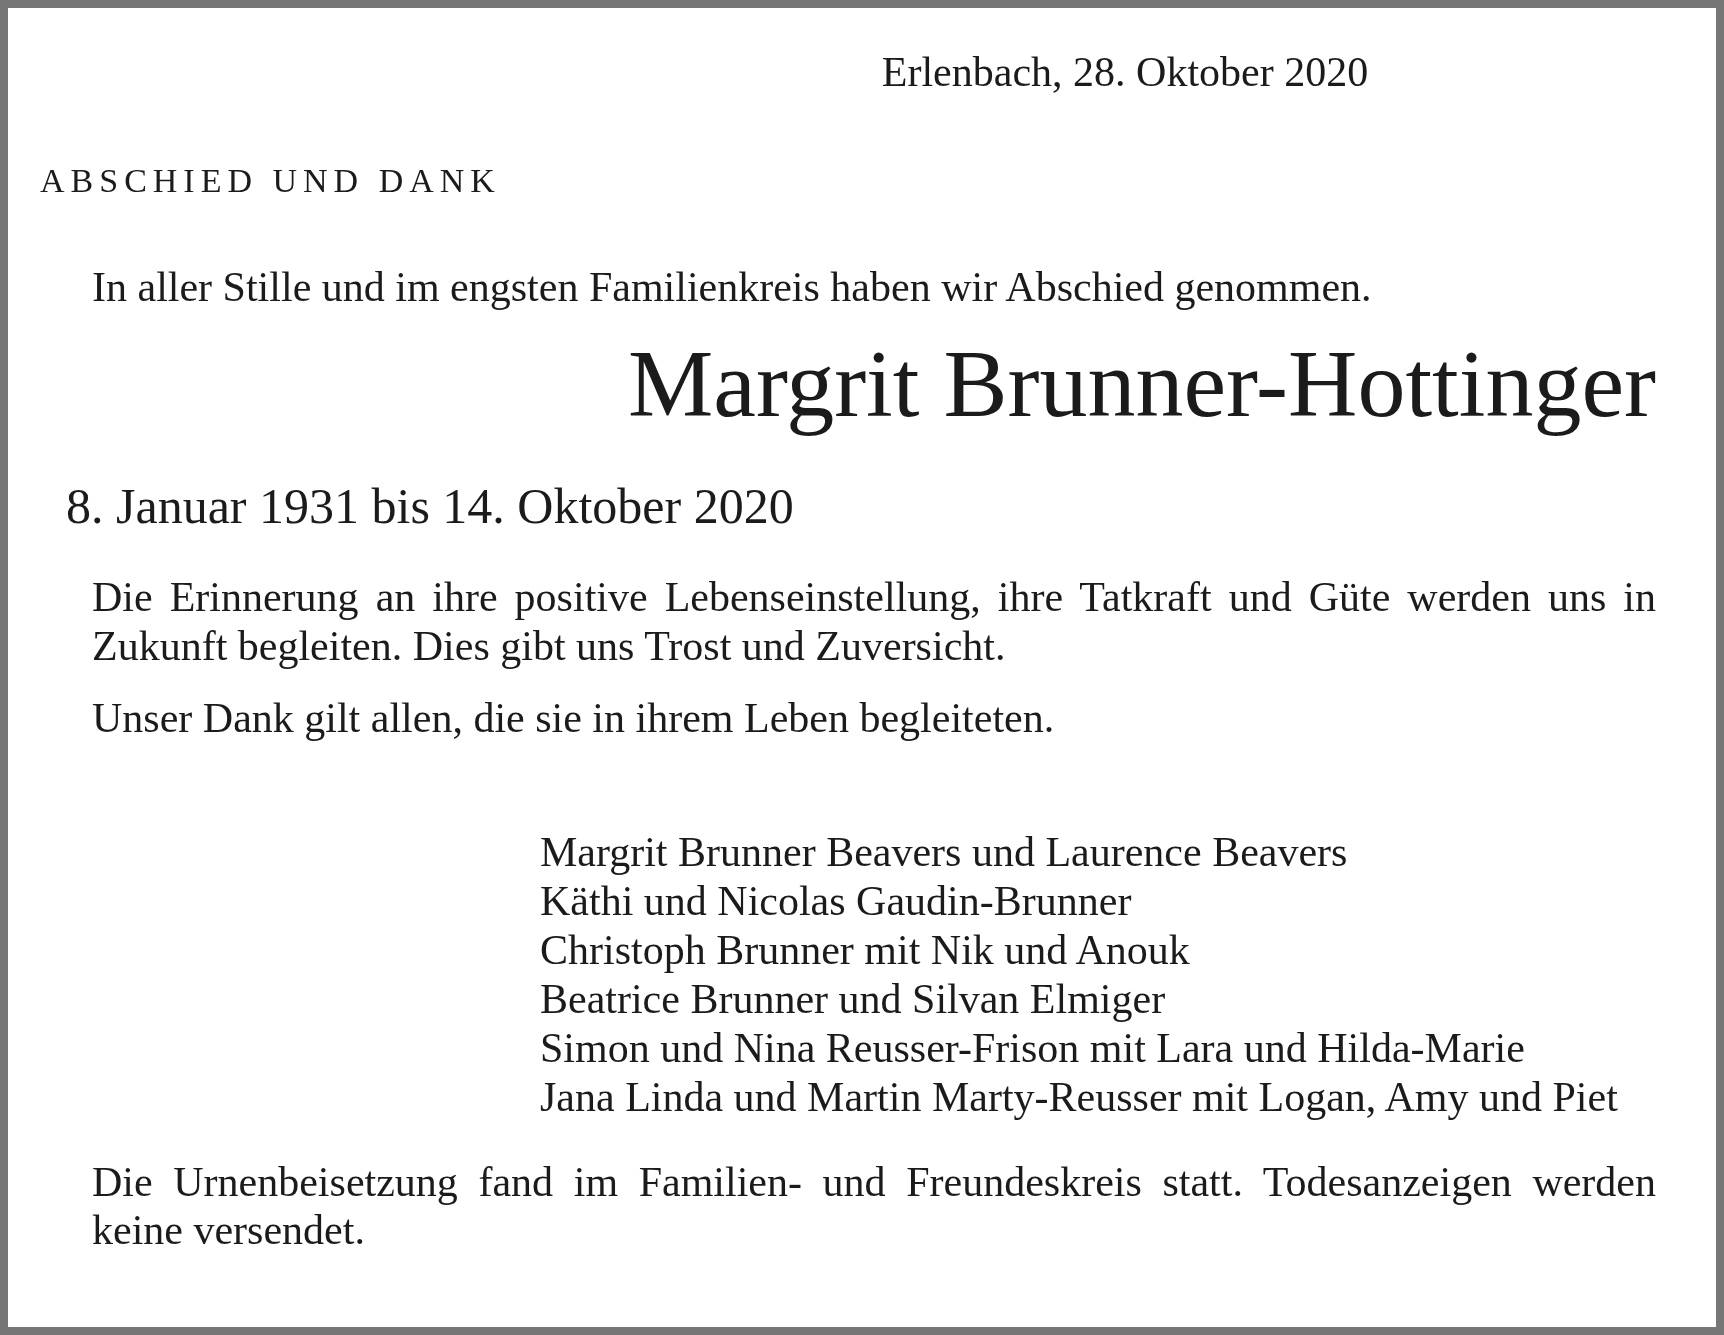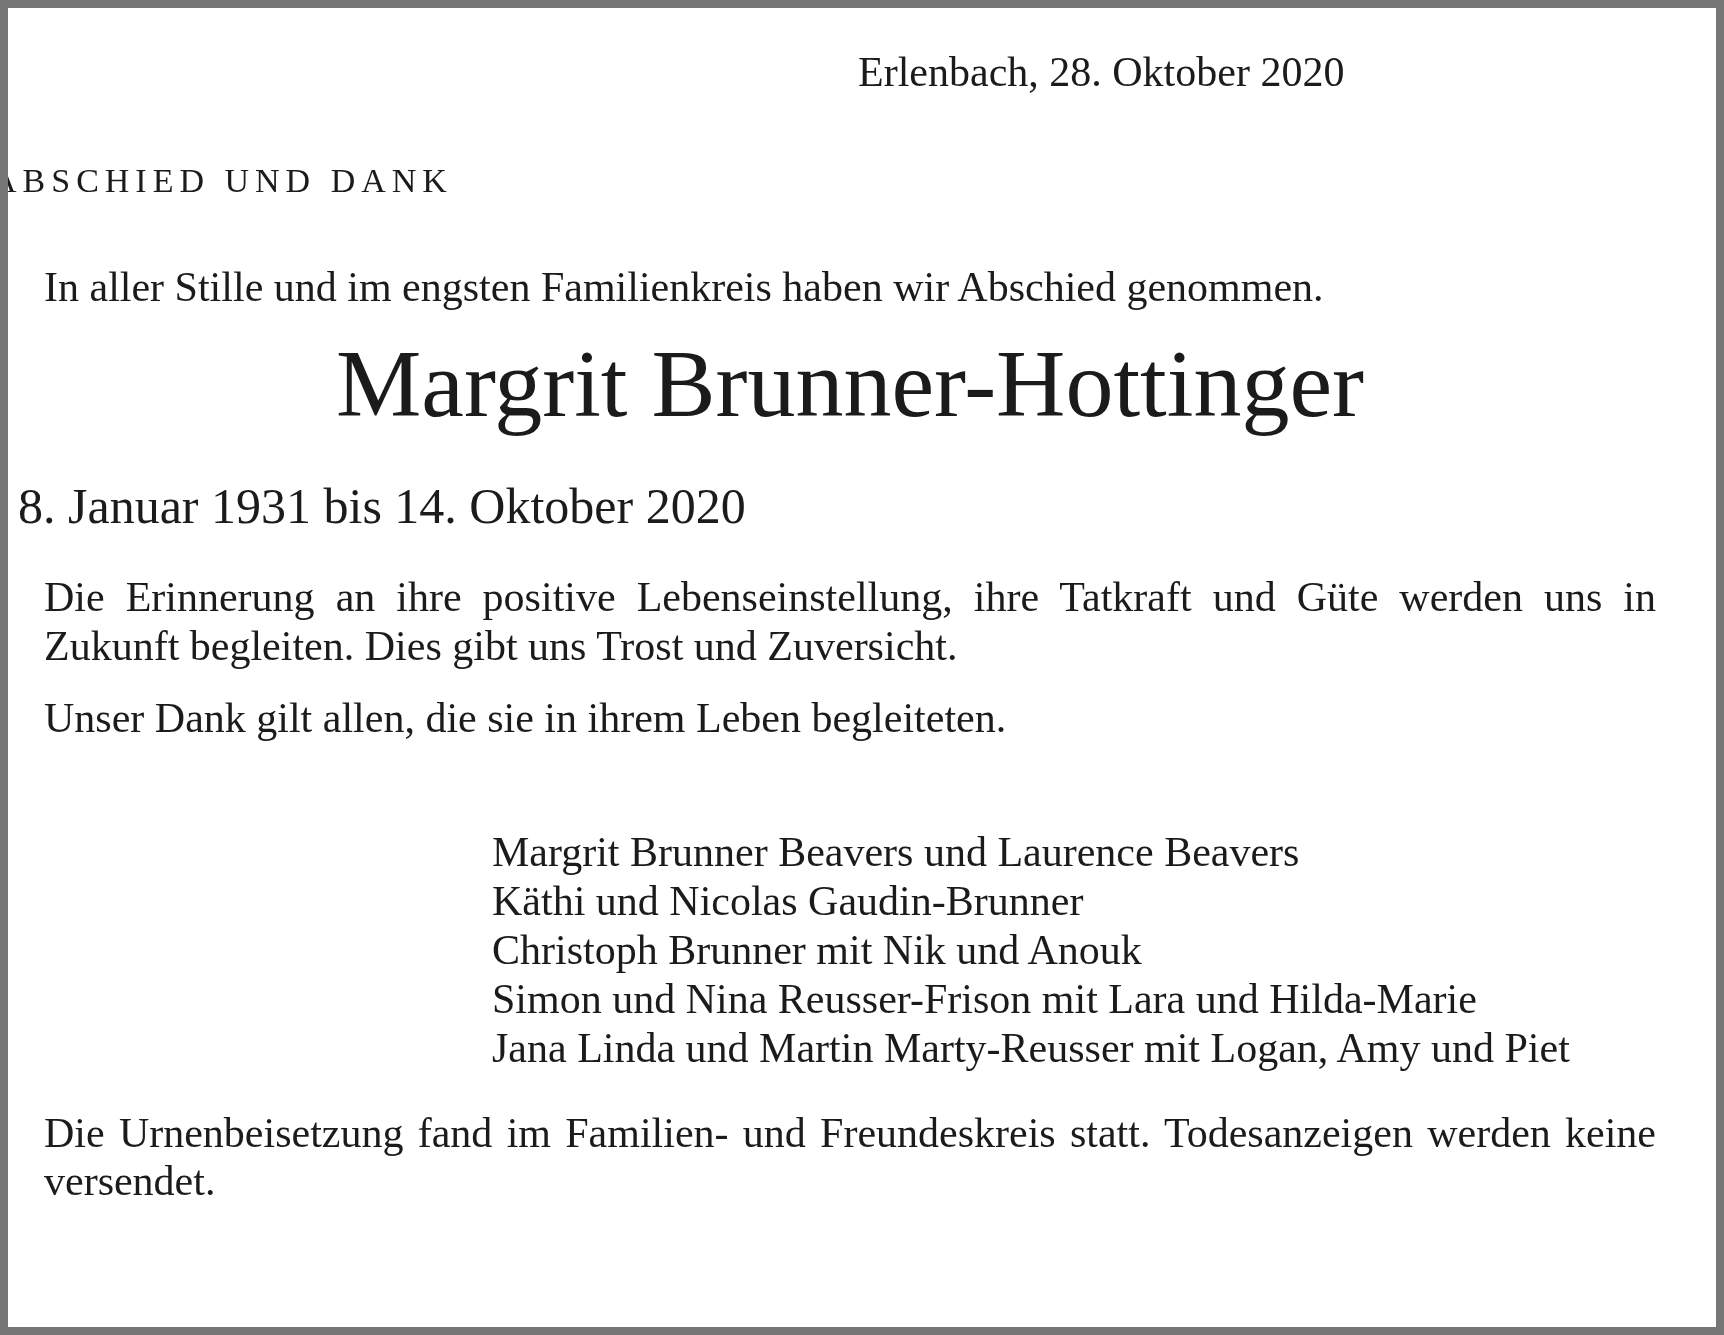--- a/index.html
+++ b/index.html
@@ -13,21 +13,21 @@
     background: #ffffff;
     border: 8px solid #767676;
     overflow: hidden;
     font-family: "Liberation Serif", "DejaVu Serif", serif;
     color: #1b1b1b;
   }
   .page {
     box-sizing: border-box;
     width: 100%;
     height: 100%;
-    padding: 40px 60px 40px 36px;
+    padding: 40px 60px 40px 84px;
   }
   .dateline-row {
     font-size: 42px;
     line-height: 48px;
     margin-left: 50.5%;
   }
   .heading {
     margin-top: 65px;
     text-align: left;
     transform: translateX(-52px);
@@ -38,21 +38,21 @@
   .intro {
     margin: 62px 0 0 0;
     font-size: 42px;
     line-height: 48px;
   }
   .name {
     margin: 21px 0 0 0;
     font-size: 96px;
     line-height: 104px;
     font-weight: normal;
-    text-align: center;
+    text-align: right;
   }
   .lifedates {
     margin-top: 46px;
     transform: translateX(-26px);
     font-size: 50px;
     line-height: 48px;
   }
   .para {
     margin: 0;
     font-size: 42px;
@@ -90,19 +90,20 @@
   <div class="lifedates">8. Januar 1931 bis 14. Oktober 2020</div>
 
   <p class="para justified para1">Die Erinnerung an ihre positive Lebenseinstellung, ihre Tatkraft und Güte werden uns in Zukunft begleiten. Dies gibt uns Trost und Zuversicht.</p>
 
   <p class="para para2">Unser Dank gilt allen, die sie in ihrem Leben begleiteten.</p>
 
   <div class="mourners">
     <div class="mourner">Margrit Brunner Beavers und Laurence Beavers</div>
     <div class="mourner">Käthi und Nicolas Gaudin-Brunner</div>
     <div class="mourner">Christoph Brunner mit Nik und Anouk</div>
+    <div class="mourner">Beatrice Brunner und Silvan Elmiger</div>
     <div class="mourner">Simon und Nina Reusser-Frison mit Lara und Hilda-Marie</div>
     <div class="mourner">Jana Linda und Martin Marty-Reusser mit Logan, Amy und Piet</div>
   </div>
 
   <p class="para justified closing">Die Urnenbeisetzung fand im Familien- und Freundeskreis statt. Todesanzeigen werden keine versendet.</p>
 
 </div>
 
 </body></html>

